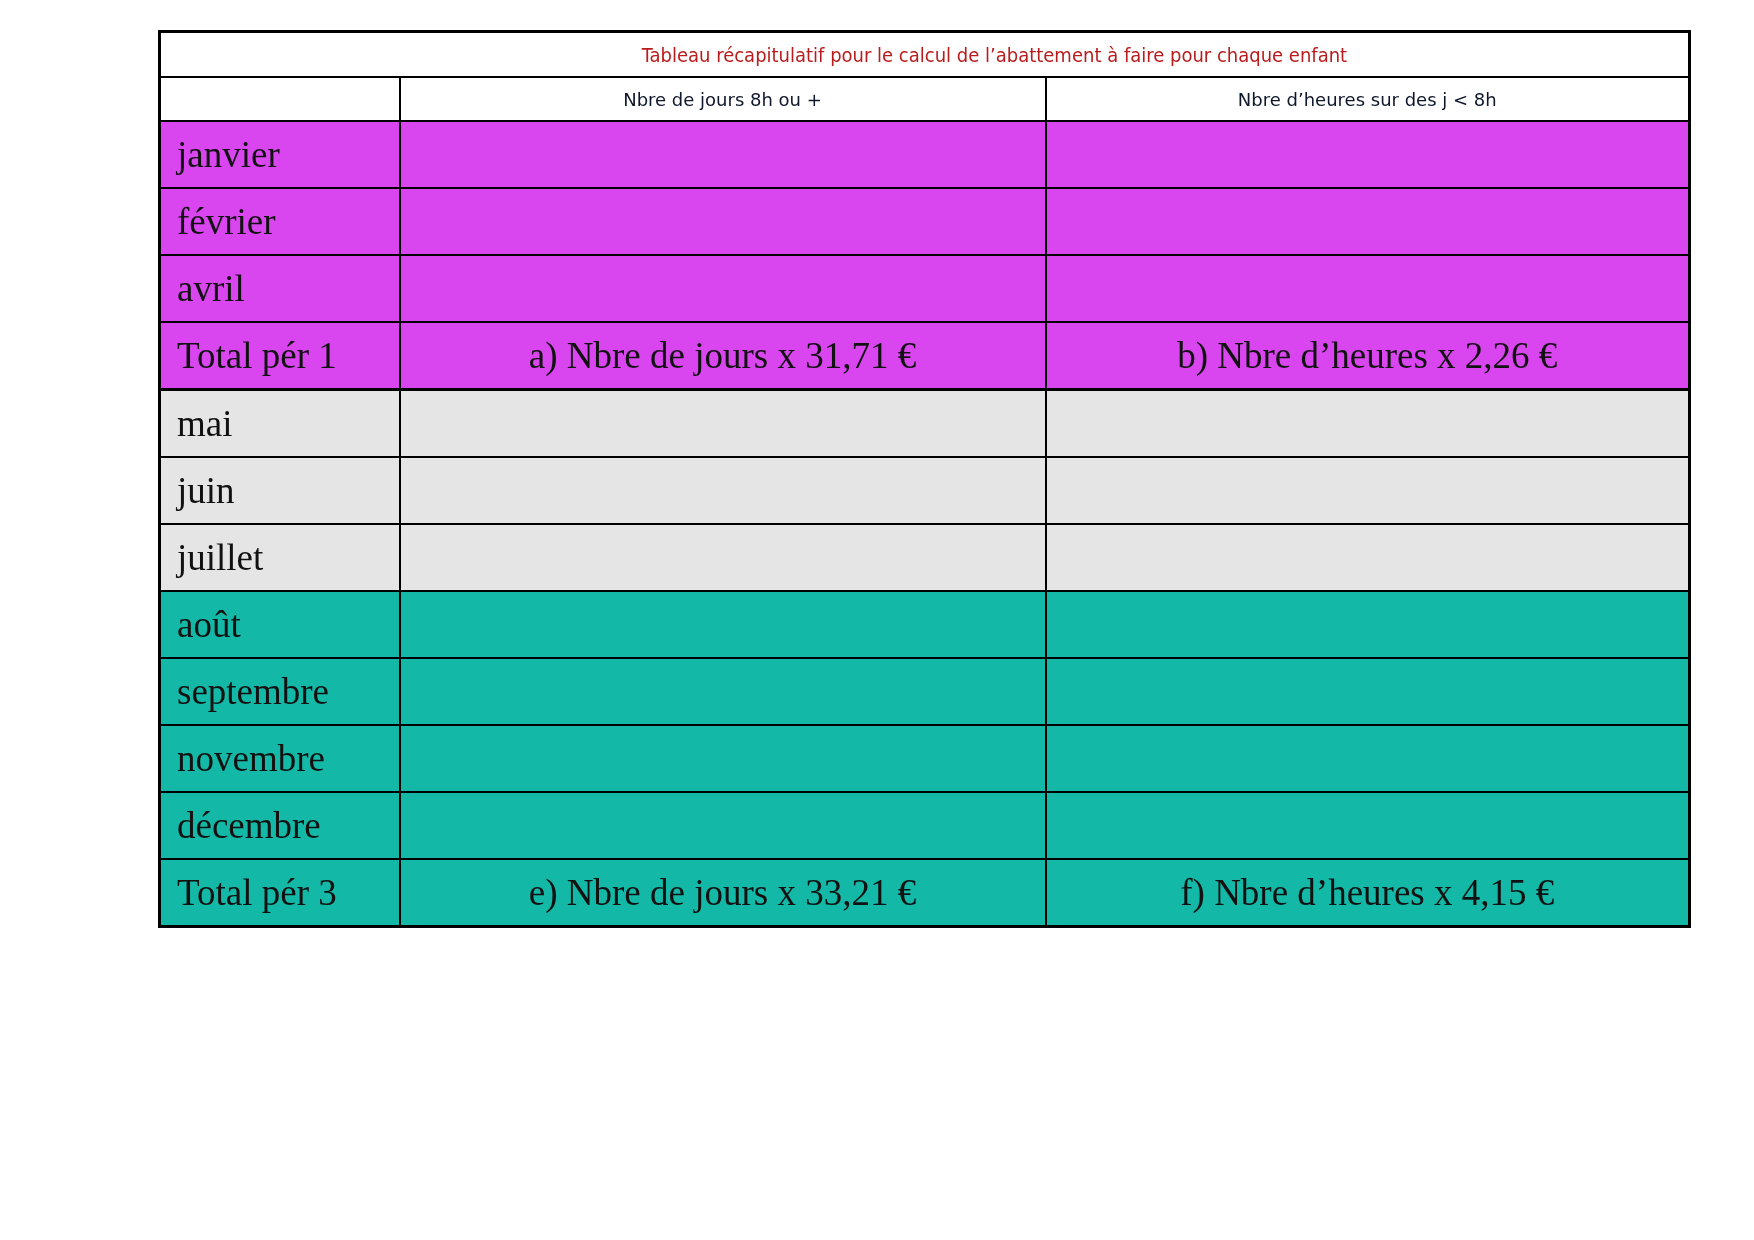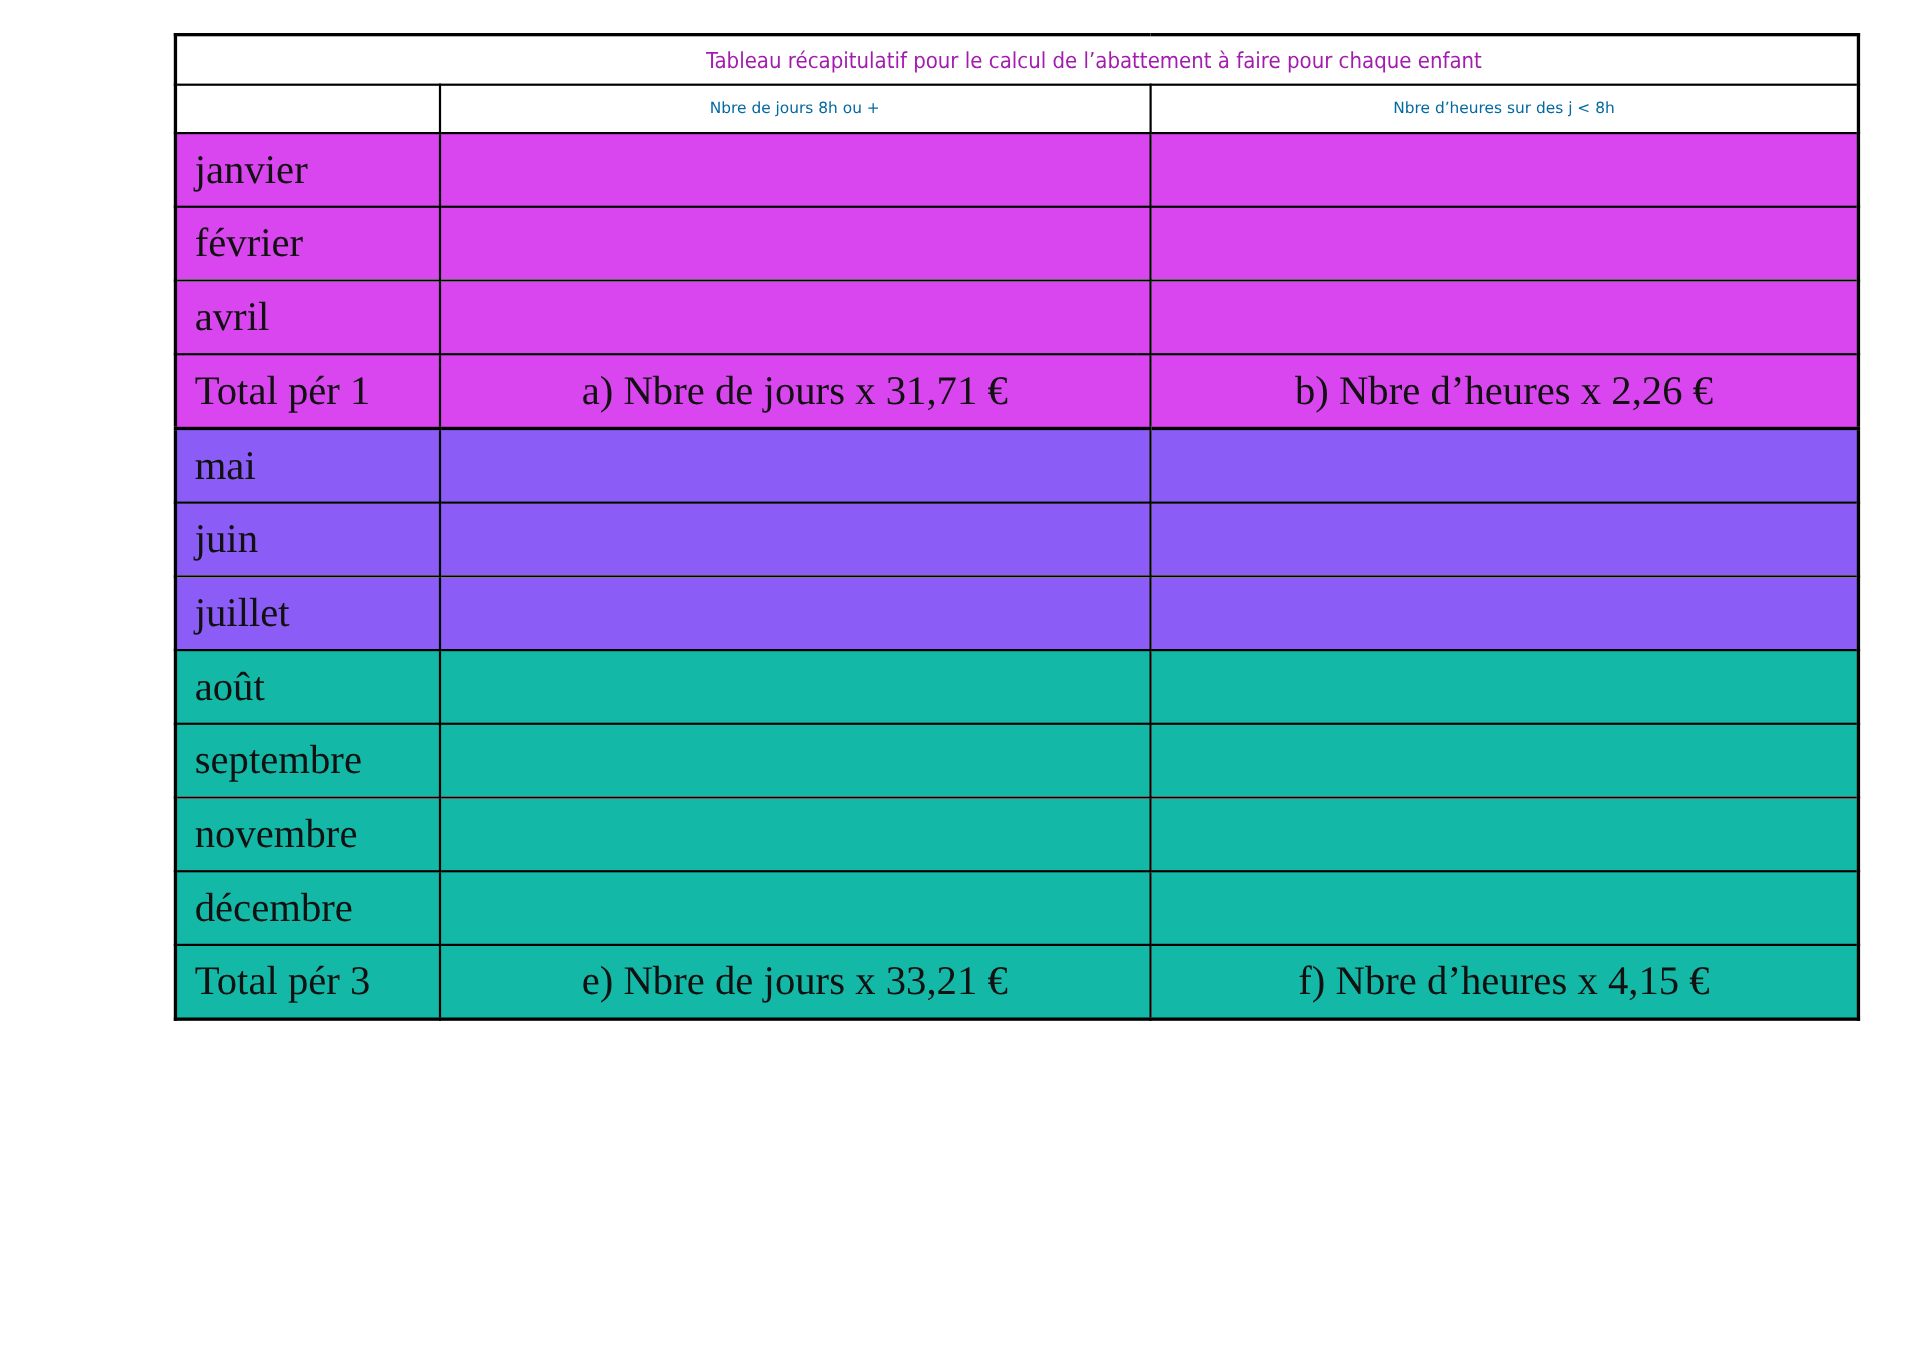--- a/index.html
+++ b/index.html
@@ -7,37 +7,37 @@
   .tbl {
     position: absolute; left: 158px; top: 30px; width: 1530px;
     border-collapse: collapse; table-layout: fixed;
     border: 3px solid #000;
   }
   .tbl td { border: 2px solid #000; padding: 0; overflow: hidden; white-space: nowrap; }
   .tbl tr.thick-top td { border-top: 3px solid #000; }
   .title-cell {
     height: 43px; text-align: center;
     font-family: "DejaVu Sans Condensed", "DejaVu Sans", sans-serif;
-    font-size: 20px; color: #a21caf; padding-left: 140px !important;
+    font-size: 20px; color: #b91c1c; padding-left: 140px !important;
   }
   .hdr-cell {
     height: 42px; text-align: center;
-    font-family: "DejaVu Sans", sans-serif; font-size: 14px; color: #0369a1;
+    font-family: "DejaVu Sans", sans-serif; font-size: 18px; color: #0f172a;
   }
   .row td { height: 65px; }
   .lbl {
     font-family: "Liberation Serif", "DejaVu Serif", serif;
     font-size: 37px; color: #111; padding-left: 16px !important; text-align: left;
   }
   .cell-formula {
     font-family: "Liberation Serif", "DejaVu Serif", serif;
     font-size: 37px; color: #111; text-align: center;
   }
   .blue td { background: #d946ef; }
-  .pink td { background: #8b5cf6; }
+  .pink td { background: #e5e5e5; }
   .orange td { background: #14b8a6; }
   .white td { background: #ffffff; }
   col.c1 { width: 240px; }
   col.c2 { width: 646px; }
   col.c3 { width: 644px; }
 </style>
 </head>
 <body>
 
 <table class="tbl">

